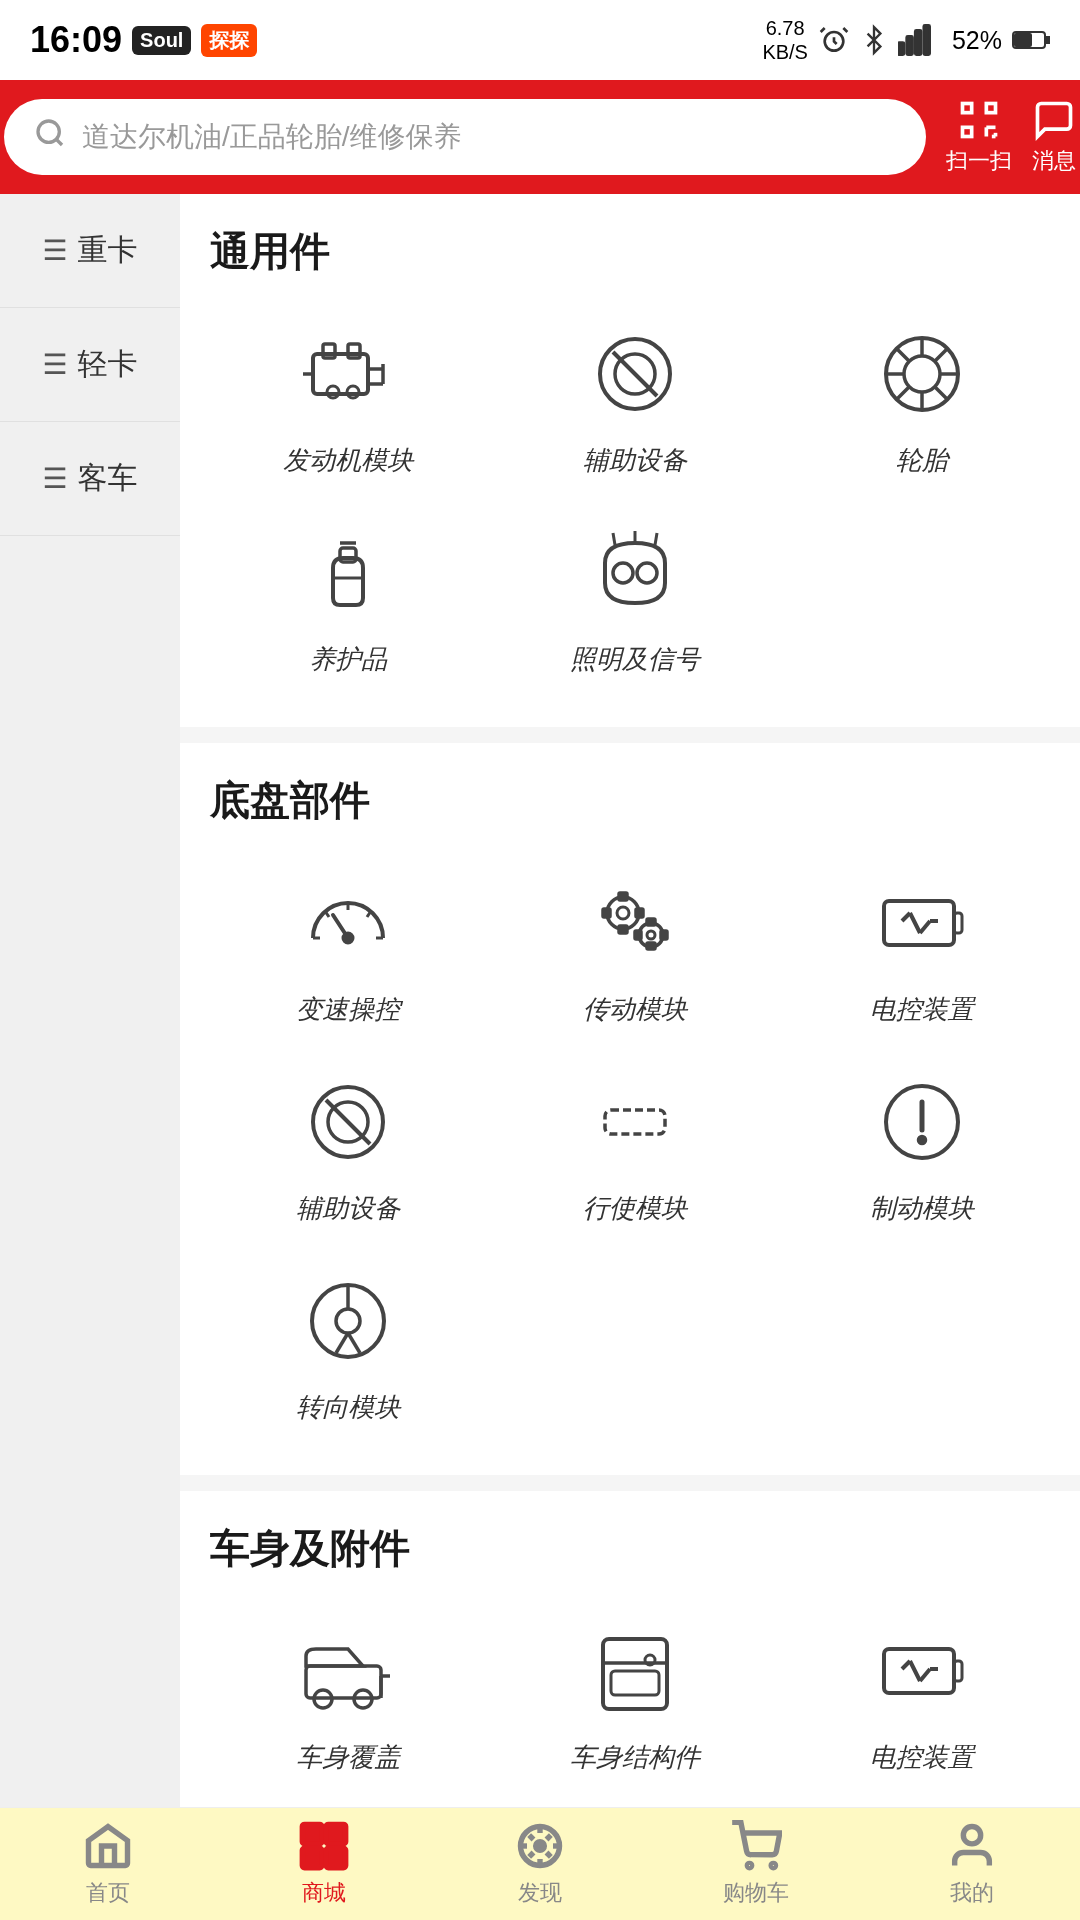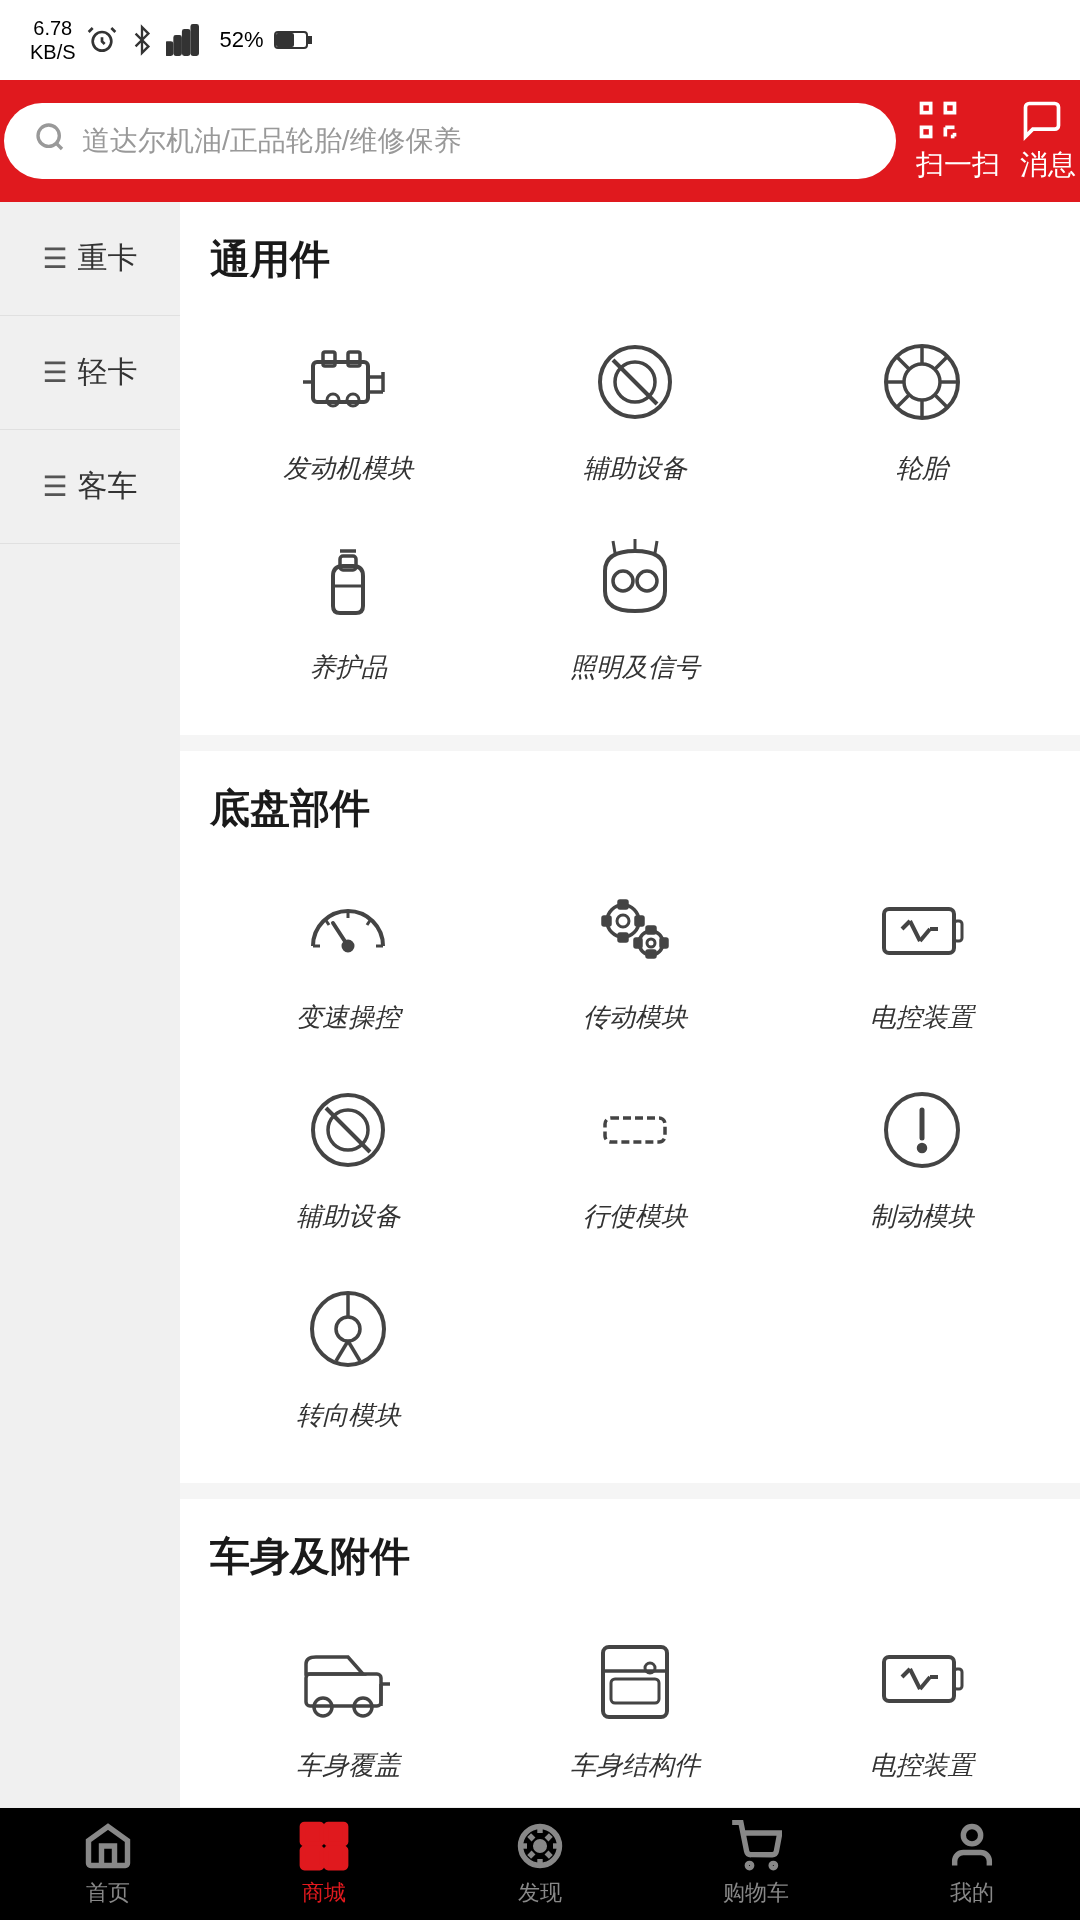--- a/index.html
+++ b/index.html
@@ -59,21 +59,21 @@
       border-radius: 50px;
       height: 76px;
       display: flex;
       align-items: center;
       padding: 0 30px;
       gap: 16px;
     }
     .search-icon-wrap { color: #999; font-size: 32px; }
     .search-placeholder { color: #999; font-size: 28px; }
     .header-actions { display: flex; gap: 20px; }
-    .header-action { display: flex; flex-direction: column; align-items: flex-start; color: #fff; font-size: 28px; gap: 4px; }
+    .header-action { display: flex; flex-direction: column; align-items: center; color: #fff; font-size: 22px; gap: 4px; }
     .header-action svg { width: 44px; height: 44px; }
 
     
     .main-layout {
       display: flex;
       width: 100%;
       min-height: calc(1920px - 80px - 113px - 113px);
       background: #f5f5f5;
     }
 
@@ -147,21 +147,21 @@
     .category-item-label {
       font-size: 26px;
       color: #333;
       text-align: center;
     }
 
     
     .bottom-nav {
       width: 100%;
       height: 113px;
-      background: #000000;
+      background: #fef9c3;
       border-top: 1px solid #eee;
       display: flex;
       align-items: center;
       justify-content: space-around;
       position: fixed;
       bottom: 0;
       left: 0;
     }
     .nav-item {
       display: flex;
@@ -177,40 +177,45 @@
     .nav-item svg { width: 52px; height: 52px; }
     .nav-item.active svg { stroke: #e0191e; }
     .nav-item svg { stroke: #888; fill: none; stroke-width: 2.5; }
 
     .divider { height: 16px; background: #f5f5f5; margin: 0 -30px 30px -30px; }
   </style>
 </head>
 <body>
 
 <div class="status-bar">
+  <div class="status-left">
+    <span class="status-time">16:09</span>
+    <span class="soul-badge">Soul</span>
+    <span class="tantan-badge">探探</span>
+  </div>
   <div class="status-right">
     <span style="font-size:20px;line-height:1.2;text-align:center;">6.78<br>KB/S</span>
 
     <svg width="32" height="32" viewBox="0 0 24 24" fill="none" stroke="#333" stroke-width="2">
         <circle cx="12" cy="13" r="7"></circle>
         <path d="M12 10v3l2 2"></path>
         <path d="M5 3L2 6M22 6l-3-3"></path>
       </svg>
 
     <svg width="28" height="32" viewBox="0 0 24 24" fill="none" stroke="#333" stroke-width="2">
         <polyline points="6.5 6.5 17.5 17.5 12 23 12 1 17.5 6.5 6.5 17.5"></polyline>
       </svg>
 
     <svg width="44" height="32" viewBox="0 0 36 24" fill="none" stroke="#333" stroke-width="2">
       <rect x="0" y="14" width="5" height="10" fill="#333" rx="1"></rect>
       <rect x="7" y="9" width="5" height="15" fill="#333" rx="1"></rect>
       <rect x="14" y="4" width="5" height="20" fill="#333" rx="1"></rect>
       <rect x="21" y="0" width="5" height="24" fill="#333" rx="1"></rect>
     </svg>
-    <span style="font-size:22px;font-weight:500;">52%</span>
+    <span style="font-size:25px;font-weight:500;">52%</span>
     <svg width="38" height="32" viewBox="0 0 38 24" fill="none" stroke="#333" stroke-width="2">
       <rect x="1" y="4" width="32" height="16" rx="3"></rect>
       <rect x="33" y="9" width="4" height="6" fill="#333"></rect>
       <rect x="3" y="6" width="16" height="12" fill="#333" rx="1"></rect>
     </svg>
   </div>
 </div>
 
 <div class="header">
   <div class="search-bar">

